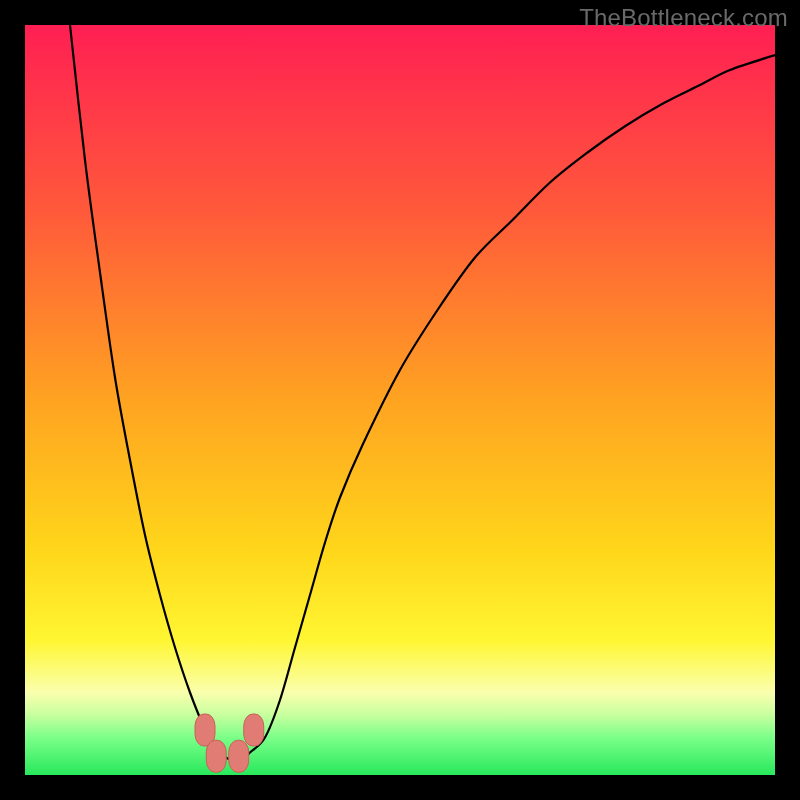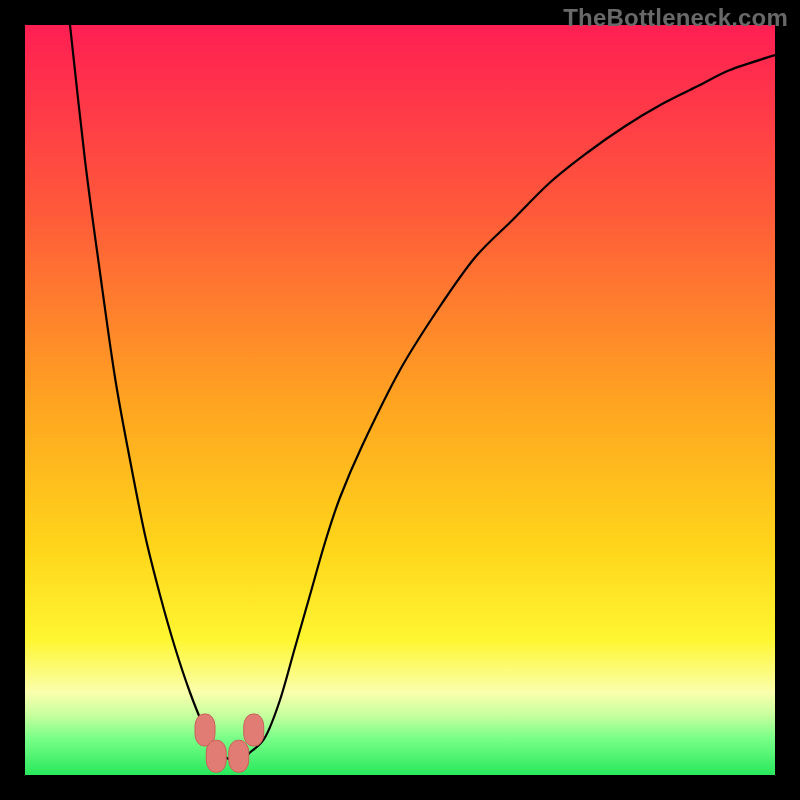--- a/index.html
+++ b/index.html
@@ -16,21 +16,21 @@
     top: 25px;
     width: 750px;
     height: 750px;
   }
   .watermark {
     position: absolute;
     top: 4px;
     right: 12px;
     font-family: Arial, Helvetica, sans-serif;
     font-size: 24px;
-    font-weight: 700;
+    font-weight: 400;
     color: #696969;
     letter-spacing: 0.2px;
     margin-left: 29px;
   }
 </style>
 </head>
 <body>
 
 <div class="frame">
   <svg id="chart-svg" width="750" height="750" viewBox="0 0 750 750">

